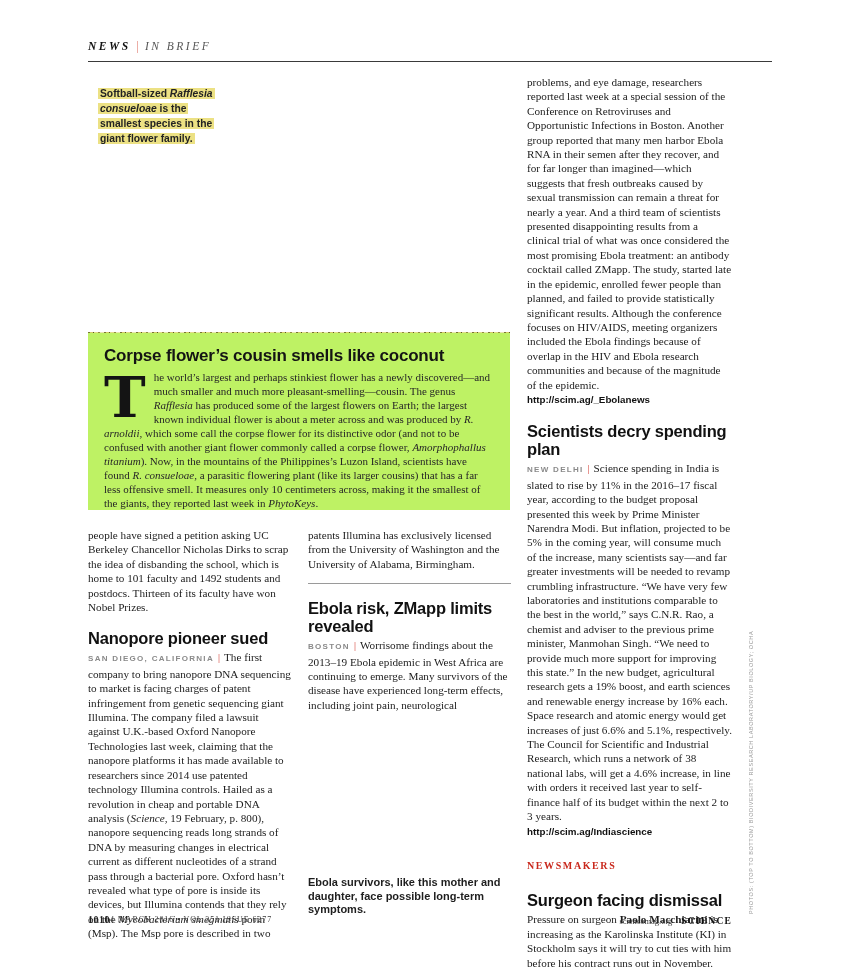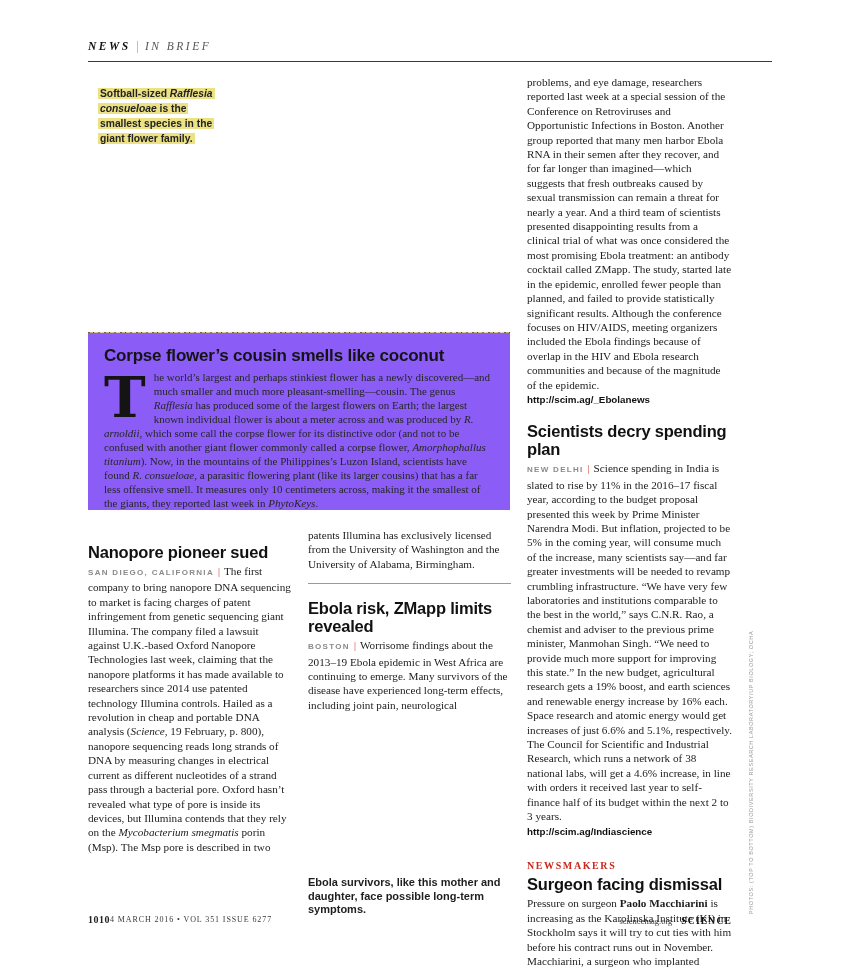--- a/index.html
+++ b/index.html
@@ -15,21 +15,21 @@
   .kicker .subsection{font-style:italic;letter-spacing:2.5px;color:#555;text-align:center;}
   .header-rule{position:absolute;left:88px;top:61px;width:684px;height:1px;background:#3a3a3a;}
   
   .flower-photo{position:absolute;left:88px;top:70px;width:422px;height:258px;background:transparent;}
   .flower-caption{position:absolute;left:100px;top:86px;width:126px;
     font-family:"Liberation Sans",sans-serif;font-weight:700;font-size:10.3px;line-height:15px;color:#222;}
   .flower-caption .hl{background:#ece184;box-shadow:2px 0 0 #ece184,-2px 0 0 #ece184;
     -webkit-box-decoration-break:clone;box-decoration-break:clone;}
   
   .feature-box{position:absolute;left:88px;top:332px;width:390px;height:150px;
-    background:#8b5cf6;padding:14px 16px;overflow:hidden;}
+    background:#bef264;padding:14px 16px;overflow:hidden;}
   .torn-edge{position:absolute;left:0;top:-4px;width:100%;height:5px;opacity:.85;
     background:repeating-linear-gradient(90deg,#6d5e2c 0 2px,#d8c566 2px 5px,#473d1d 5px 6px,#e7d88c 6px 10px,#8a7a3a 10px 12px,#efe6b9 12px 16px);}
   .feature-box h2{margin:0 0 5px 0;font-family:"Liberation Sans",sans-serif;
     font-weight:700;font-size:17px;line-height:19px;letter-spacing:-0.2px;color:#141414;}
   .feature-box .boxbody{font-size:11px;line-height:14px;color:#262626;}
   .dropcap{float:left;font-family:"DejaVu Serif",serif;font-weight:700;font-size:56px;
     line-height:46px;padding:4px 8px 0 0;color:#141414;}
   
   .col{position:absolute;width:203px;font-size:11.2px;line-height:14.4px;}
   .col-left{left:88px;top:528px;}
@@ -76,41 +76,42 @@
 
   <div class="feature-box">
     <div class="torn-edge"></div>
     <h2>Corpse flower’s cousin smells like coconut</h2>
     <div class="boxbody">
       <span class="dropcap">T</span><span><span>he world’s largest and perhaps stinkiest flower has a newly discovered—and much smaller and much more pleasant-smelling—cousin. The genus </span><span style="font-style: italic;">Rafflesia</span><span> has produced some of the largest flowers on Earth; the largest known individual flower is about a meter across and was produced by </span><span style="font-style: italic;">R. arnoldii</span><span>, which some call the corpse flower for its distinctive odor (and not to be confused with another giant flower commonly called a corpse flower, </span><span style="font-style: italic;">Amorphophallus titanium</span><span>). Now, in the mountains of the Philippines’s Luzon Island, scientists have found </span><span style="font-style: italic;">R. consueloae</span><span>, a parasitic flowering plant (like its larger cousins) that has a far less offensive smell. It measures only 10 centimeters across, making it the smallest of the giants, they reported last week in </span><span style="font-style: italic;">PhytoKeys</span><span>.</span></span>
     </div>
   </div>
 
   <div class="col col-left">
+    <p class="para">people have signed a petition asking UC Berkeley Chancellor Nicholas Dirks to scrap the idea of disbanding the school, which is home to 101 faculty and 1492 students and postdocs. Thirteen of its faculty have won Nobel Prizes.</p>
     <h3 class="article-title">Nanopore pioneer sued</h3>
     <p class="para"><span class="dateline">SAN DIEGO, CALIFORNIA</span><span class="dateline-pipe">|</span><span><span>The first company to bring nanopore DNA sequencing to market is facing charges of patent infringement from genetic sequencing giant Illumina. The company filed a lawsuit against U.K.-based Oxford Nanopore Technologies last week, claiming that the nanopore platforms it has made available to researchers since 2014 use patented technology Illumina controls. Hailed as a revolution in cheap and portable DNA analysis (</span><span style="font-style: italic;">Science</span><span>, 19 February, p. 800), nanopore sequencing reads long strands of DNA by measuring changes in electrical current as different nucleotides of a strand pass through a bacterial pore. Oxford hasn’t revealed what type of pore is inside its devices, but Illumina contends that they rely on the </span><span style="font-style: italic;">Mycobacterium smegmatis</span><span> porin (Msp). The Msp pore is described in two</span></span></p>
   </div>
 
   <div class="col col-mid">
     <p class="para">patents Illumina has exclusively licensed from the University of Washington and the University of Alabama, Birmingham.</p>
     <hr class="mid-rule">
     <h3 class="article-title">Ebola risk, ZMapp limits revealed</h3>
     <p class="para"><span class="dateline">BOSTON</span><span class="dateline-pipe">|</span><span>Worrisome findings about the 2013–19 Ebola epidemic in West Africa are continuing to emerge. Many survivors of the disease have experienced long-term effects, including joint pain, neurological</span></p>
   </div>
   <div class="ebola-photo"></div>
   <div class="mid-caption">Ebola survivors, like this mother and daughter, face possible long-term symptoms.</div>
 
   <div class="col col-right">
     <p class="para">problems, and eye damage, researchers reported last week at a special session of the Conference on Retroviruses and Opportunistic Infections in Boston. Another group reported that many men harbor Ebola RNA in their semen after they recover, and for far longer than imagined—which suggests that fresh outbreaks caused by sexual transmission can remain a threat for nearly a year. And a third team of scientists presented disappointing results from a clinical trial of what was once considered the most promising Ebola treatment: an antibody cocktail called ZMapp. The study, started late in the epidemic, enrolled fewer people than planned, and failed to provide statistically significant results. Although the conference focuses on HIV/AIDS, meeting organizers included the Ebola findings because of overlap in the HIV and Ebola research communities and because of the magnitude of the epidemic.</p>
     <a class="url-link">http://scim.ag/_Ebolanews</a>
     <h3 class="article-title">Scientists  decry spending plan</h3>
     <p class="para"><span class="dateline">NEW DELHI</span><span class="dateline-pipe">|</span><span>Science spending in India is slated to rise by 11% in the 2016–17 fiscal year, according to the budget proposal presented this week by Prime Minister Narendra Modi. But inflation, projected to be 5% in the coming year, will consume much of the increase, many scientists say—and far greater investments will be needed to revamp crumbling infrastructure. “We have very few laboratories and institutions comparable to the best in the world,” says C.N.R. Rao, a chemist and adviser to the previous prime minister, Manmohan Singh. “We need to provide much more support for improving this state.” In the new budget, agricultural research gets a 19% boost, and earth sciences and renewable energy increase by 16% each. Space research and atomic energy would get increases of just 6.6% and 5.1%, respectively. The Council for Scientific and Industrial Research, which runs a network of 38 national labs, will get a 4.6% increase, in line with orders it received last year to self-finance half of its budget within the next 2 to 3 years.</span></p>
     <a class="url-link">http://scim.ag/Indiascience</a>
     <p class="newsmakers">NEWSMAKERS</p>
-    <h3 class="article-title" style="margin-top:2px;">Surgeon facing dismissal</h3>
+    <h3 class="article-title" style="margin-top:18px;">Surgeon facing dismissal</h3>
     <p class="para"><span>Pressure on surgeon </span><span style="font-weight: 700;">Paolo Macchiarini</span><span> is increasing as the Karolinska Institute (KI) in Stockholm says it will try to cut ties with him before his contract runs out in November. Macchiarini, a surgeon who implanted artificial tracheae into</span></p>
   </div>
 
   <div class="footer-left">
     <span class="pagenum">1010</span><span class="issue">4 MARCH 2016 • VOL 351 ISSUE 6277</span>
   </div>
   <div class="footer-right">
     <span>sciencemag.org</span><span class="mag">SCIENCE</span>
   </div>
 

